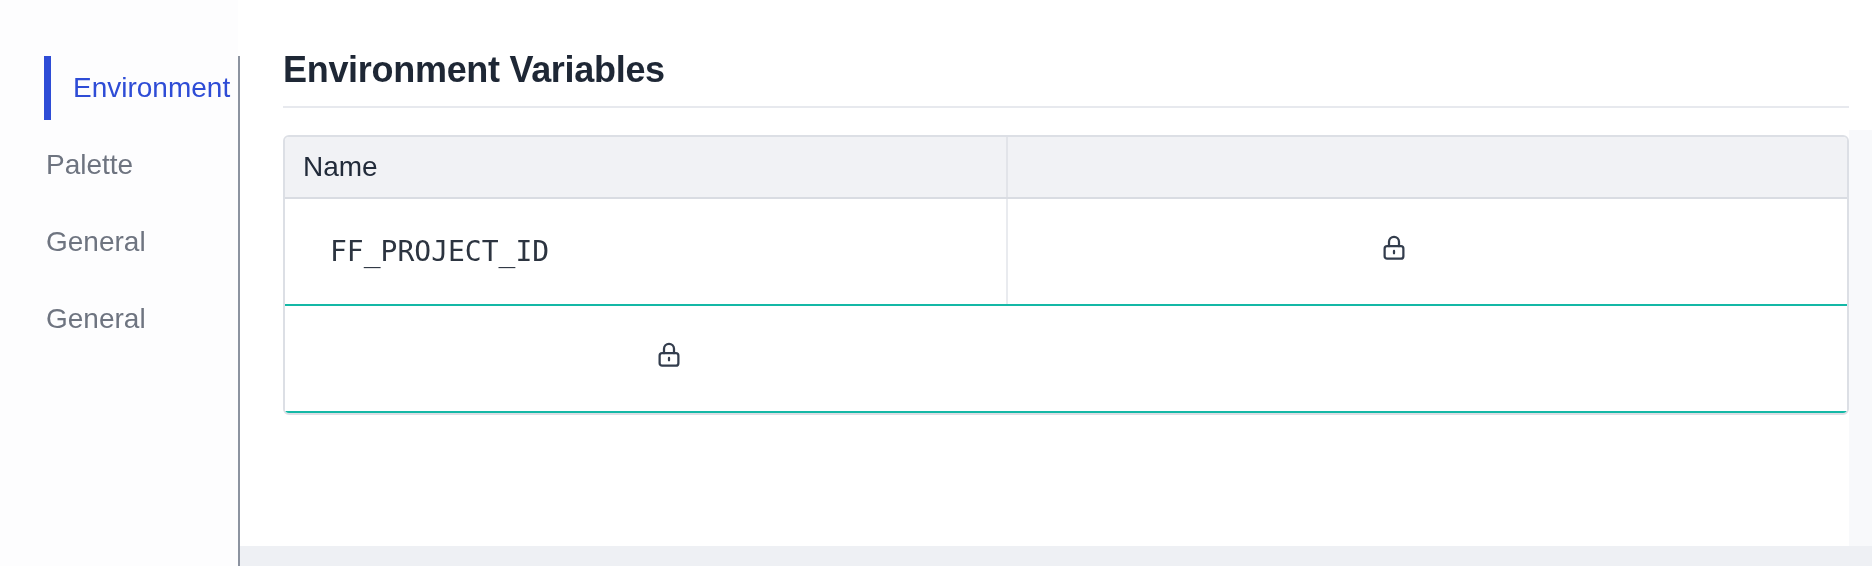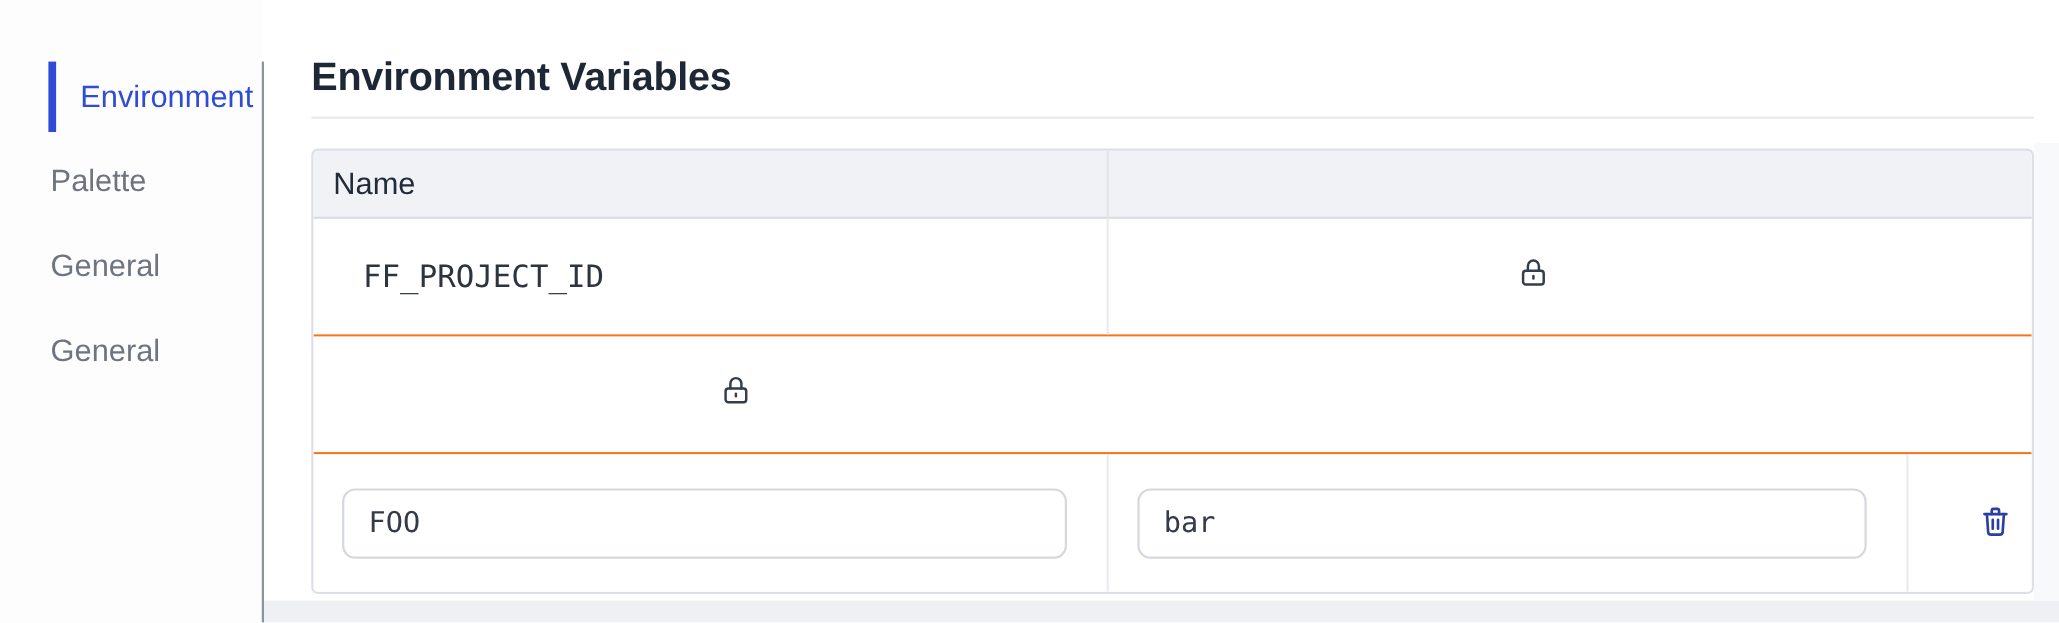--- a/index.html
+++ b/index.html
@@ -38,21 +38,21 @@
   .page-title { font-size:36px; line-height:42px; font-weight:700; color:#1e2735; letter-spacing:-0.3px; }
 
   
   .env-table { margin-top:27px; border:2px solid #dcdfe5; border-radius:6px; background:#fff; overflow:hidden; }
   .thead { display:grid; grid-template-columns:723px 727px 1fr; background:#f1f2f5; border-bottom:2px solid #d9dce2; height:62px; }
   .th {
     display:flex; align-items:center; padding-left:18px;
     font-size:28px; font-weight:400; color:#222b3a; border-right:2px solid #e2e4e9;
   }
   .th:last-child { border-right:none; }
-  .tr { display:grid; grid-template-columns:723px 727px 1fr; height:107px; border-bottom:2px solid #f97316; background:#fff; }
+  .tr { display:grid; grid-template-columns:723px 727px 1fr; height:107px; border-bottom:2px solid #14b8a6; background:#fff; }
   .td {
     display:flex; align-items:center; padding-left:45px;
     font-size:28px; color:#2c3440; border-right:2px solid #e9ebef; overflow:hidden; white-space:nowrap;
   }
   .td-icon { display:flex; align-items:center; justify-content:center; border-right:none; }
   .tr-edit { display:grid; grid-template-columns:723px 727px 1fr; height:125px; background:#fff; }
   .td-input { display:flex; align-items:center; padding-left:26px; padding-right:36px; border-right:2px solid #e9ebef; }
   .env-input {
     width:100%; height:64px; border:2px solid #d4d7de; border-radius:12px;
     padding:0 22px; font-family:"DejaVu Sans Mono","Liberation Mono",monospace;
@@ -115,35 +115,14 @@
         <span>
           <svg class="lock-svg" viewBox="0 0 24 24" fill="none" stroke-width="1.8" stroke-linecap="round" stroke-linejoin="round">
             <rect x="4.5" y="10.5" width="15" height="10" rx="2"></rect>
             <path d="M8 10.5V7a4 4 0 0 1 8 0v3.5"></path>
             <path d="M12 14.3v1.9"></path>
           </svg>
         </span>
       </div>
     </div>
 
-    <div class="tr-edit">
-      <div class="td-input">
-        <input class="env-input" type="text" value="FOO" style="">
-      </div>
-      <div class="td-input">
-        <input class="env-input" type="text" value="bar" style="">
-      </div>
-      <div class="td td-icon">
-        <button class="icon-btn">
-          <span>
-            <svg class="trash-svg" viewBox="0 0 24 24" fill="none" stroke-width="1.8" stroke-linecap="round" stroke-linejoin="round">
-              <path d="M4.5 7h15"></path>
-              <path d="M9.5 7V4.7a1.2 1.2 0 0 1 1.2-1.2h2.6a1.2 1.2 0 0 1 1.2 1.2V7"></path>
-              <path d="M6.2 7l.85 12.1a2 2 0 0 0 2 1.9h5.9a2 2 0 0 0 2-1.9L17.8 7"></path>
-              <path d="M10.2 11v6"></path>
-              <path d="M13.8 11v6"></path>
-            </svg>
-          </span>
-        </button>
-      </div>
-    </div>
   </div>
 </div>
 
 </body></html>

